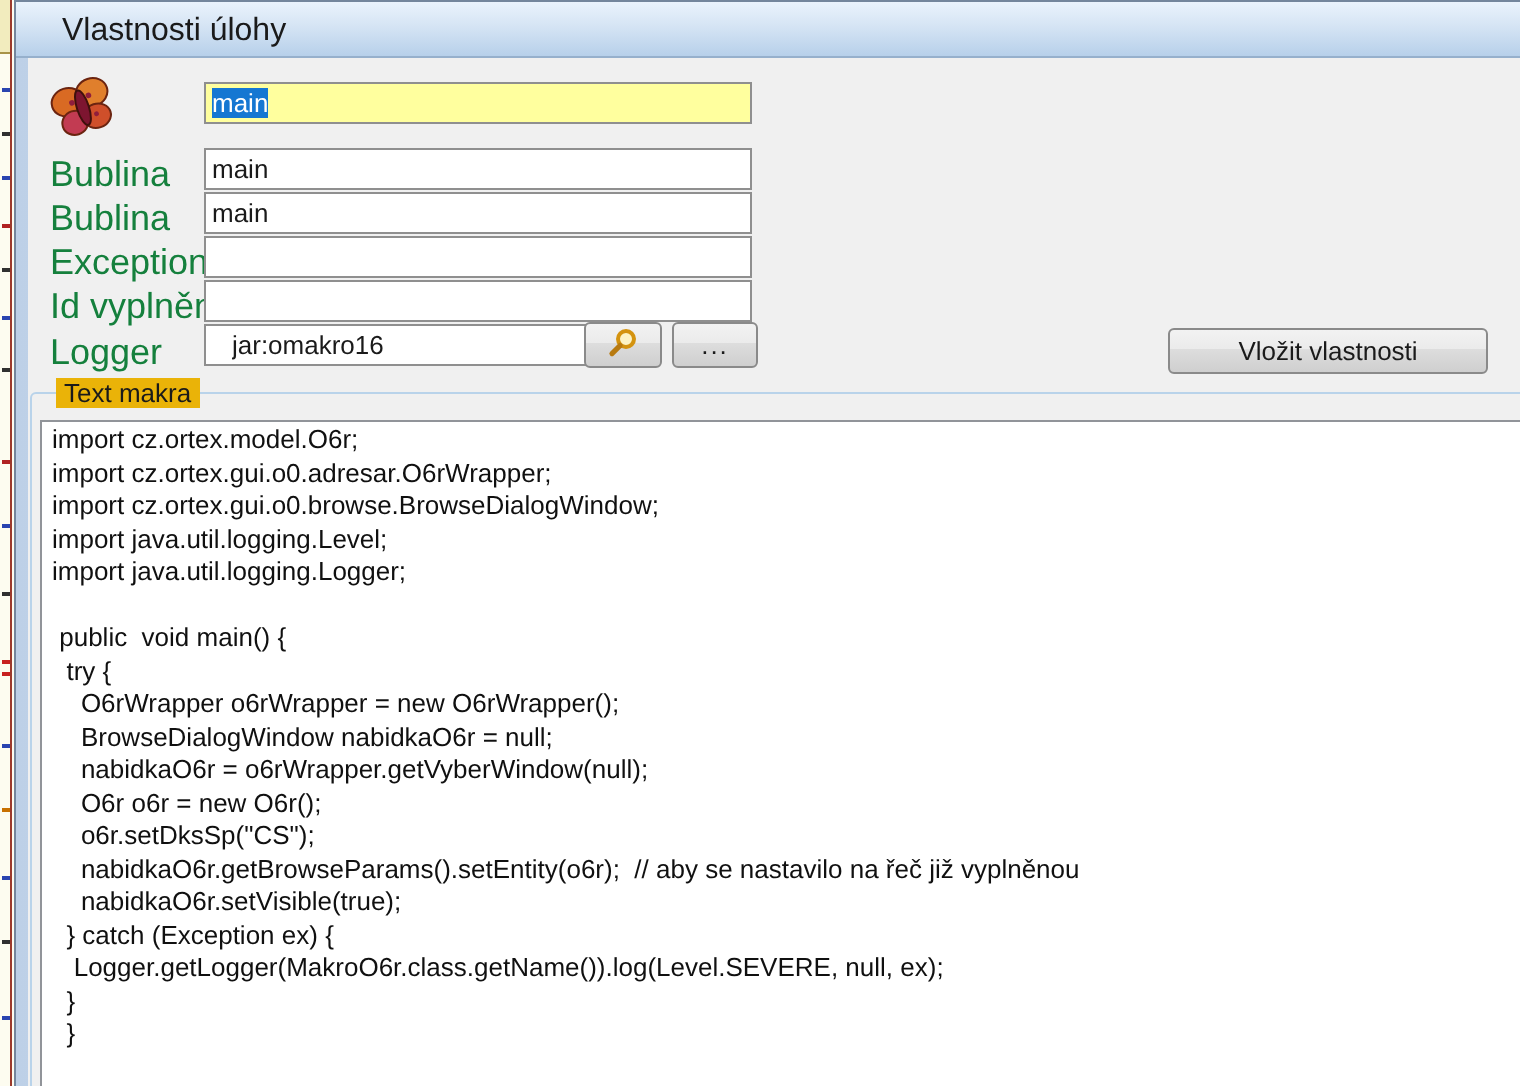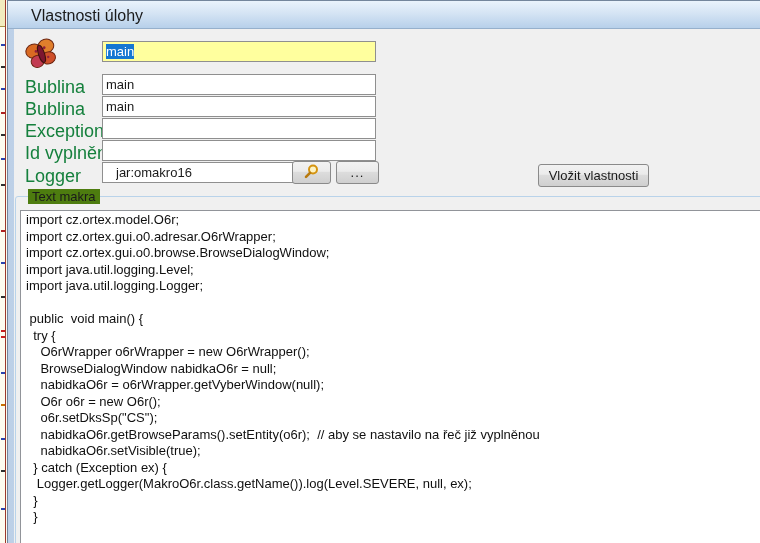--- a/index.html
+++ b/index.html
@@ -53,28 +53,28 @@
     position:absolute;height:23px;box-sizing:border-box;
     border:1px solid #8a8a8a;border-radius:3px;
     background:linear-gradient(180deg,#f2f2f2 0%,#ebebeb 45%,#dddddd 46%,#cfcfcf 100%);
     font-family:"Liberation Sans","DejaVu Sans",sans-serif;
     font-size:13px;color:#1a1a1a;text-align:center;
     display:flex;align-items:center;justify-content:center;cursor:default;
   }
   .btn-loupe{left:278px;top:132px;width:39px;}
   .btn-dots{left:322px;top:132px;width:43px;letter-spacing:1px;}
   .btn-copy{left:416px;top:135px;width:130px;}
-  .btn-paste{left:524px;top:135px;width:111px;}
+  .btn-paste{left:570px;top:135px;width:160px;}
   
   .groupbox{
     position:absolute;left:1px;top:167px;width:830px;height:430px;
     border:1px solid #b9d3ea;border-radius:3px;box-sizing:border-box;
   }
   .group-title{
-    position:absolute;left:12px;top:-8px;background:#4d7c0f;
+    position:absolute;left:12px;top:-8px;background:#eab308;
     padding:0 4px;font-size:13px;color:#1a1a1a;
   }
   .code-area{
     position:absolute;left:4px;top:13px;width:822px;height:412px;
     background:#ffffff;border:1px solid #919499;box-sizing:border-box;overflow:hidden;
   }
   .code-area pre{
     margin:1px 0 0 5px;font-family:"Liberation Sans","DejaVu Sans",sans-serif;
     font-size:13px;line-height:16.5px;color:#101010;white-space:pre;
   }

